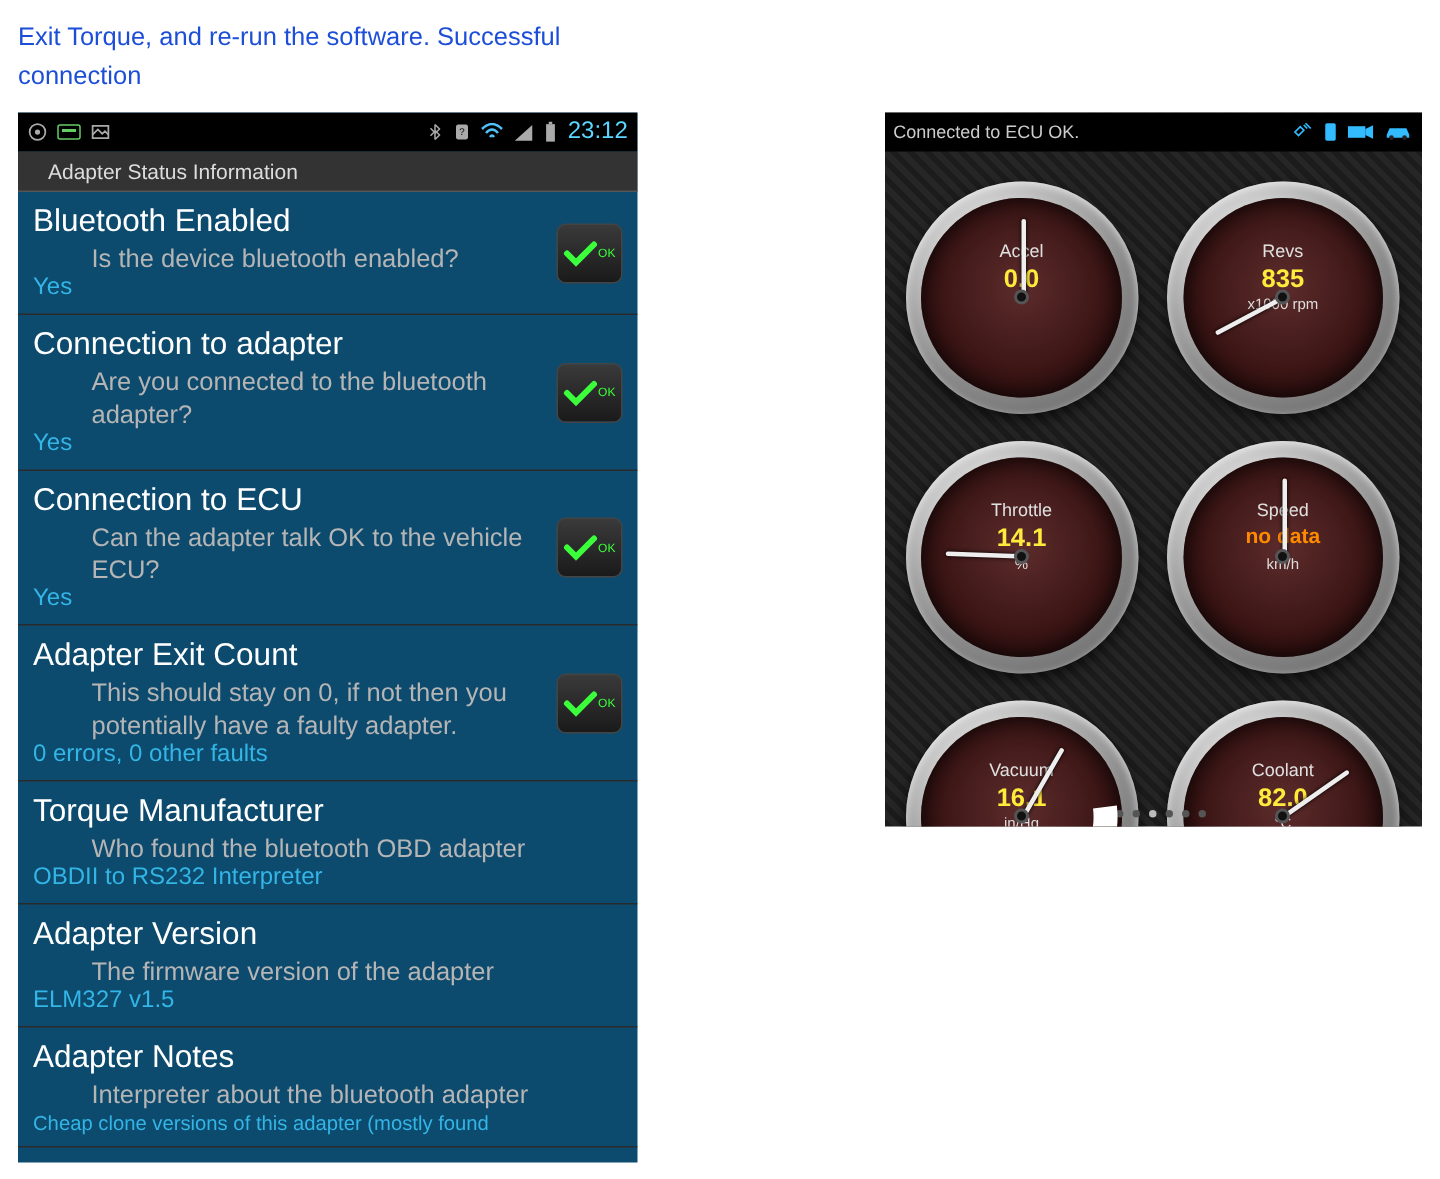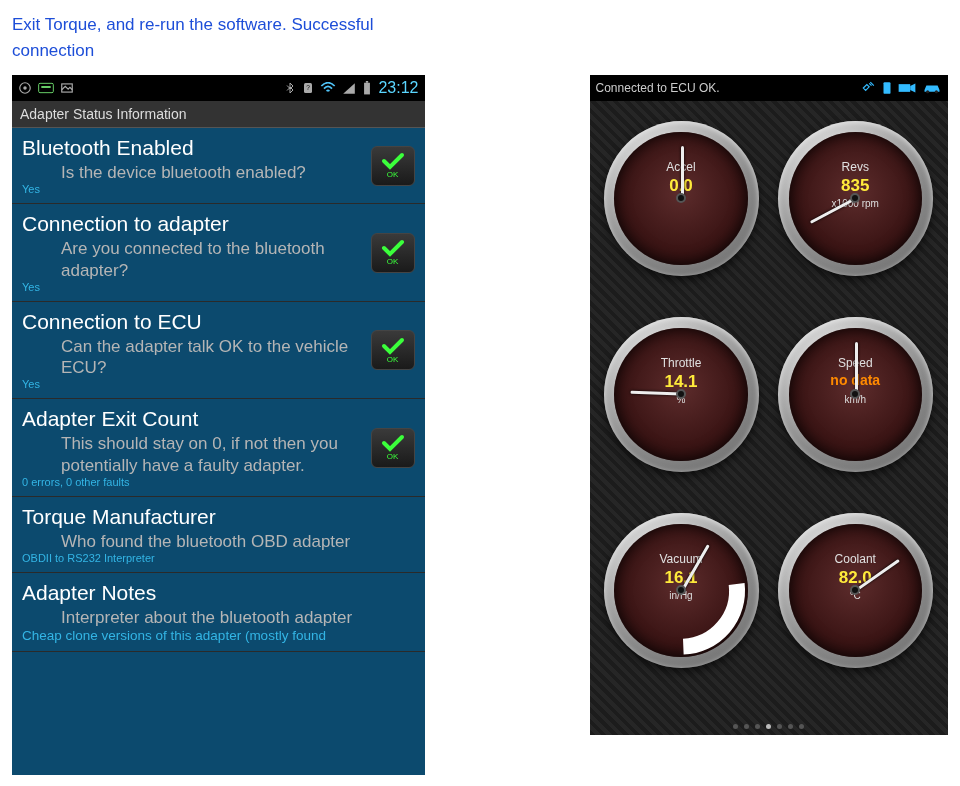--- a/index.html
+++ b/index.html
@@ -35,51 +35,51 @@
     display: flex;
     align-items: center;
     justify-content: space-between;
     padding: 0 6px;
     font-size: 13px;
   }
   .status-left,.status-right{display:flex;align-items:center;gap:6px;}
   .app-header {
     background: #333;
     border-bottom: 1px solid #555;
-    padding: 5px 8px;
+    padding: 5px 20px;
     font-size: 14px;
     color: #ddd;
   }
   .item {
     border-bottom: 1px solid #2a2a2a;
     padding: 8px 10px 8px 10px;
     display: flex;
     align-items: center;
     gap: 8px;
   }
   .item-text { flex: 1; }
   .item-title { font-size: 21px; color: #fff; margin-bottom: 2px; font-weight: 400;}
   .item-desc { font-size: 17px; color: #b5b5b5; line-height: 1.25; margin-left: 39px; }
-  .item-value { font-size: 11px; color: #33b5e5; }
+  .item-value { font-size: 16px; color: #33b5e5; }
   .ok-box {
     width: 44px; height: 40px;
     background: linear-gradient(#3a3a3a,#1a1a1a);
     border-radius: 6px;
     border:1px solid #444;
-    display:flex;flex-direction:column;align-items:center;justify-content:center;
+    display:flex;flex-direction:row;align-items:center;justify-content:center;
     color:#3bff3b;
   }
   .ok-box svg{width:24px;height:18px;}
   .ok-label{font-size:8px;color:#3bff3b;}
   .cut-text{color:#33b5e5;font-size:13.5px;}
 
   
   .phone-right {
     width: 365px;
-    height: 660px;
+    height: 476px;
     background: repeating-linear-gradient(45deg,#1c1c1c 0 4px,#262626 4px 8px);
     color:#fff;
     position:relative;
     overflow:hidden;
   }
   .topbar {
     height: 26px;
     background:#000;
     display:flex;align-items:center;justify-content:space-between;
     padding:0 6px;font-size:12px;color:#ccc;
@@ -255,20 +255,27 @@
         </div>
         <div class="item">
           <div class="item-text">
             <div class="item-title">Torque Manufacturer</div>
             <div class="item-desc">Who found the bluetooth OBD adapter</div>
             <div class="item-value">OBDII to RS232 Interpreter</div>
           </div>
         </div>
         <div class="item">
           <div class="item-text">
+            <div class="item-title">Adapter Version</div>
+            <div class="item-desc">The firmware version of the adapter</div>
+            <div class="item-value">ELM327 v1.5</div>
+          </div>
+        </div>
+        <div class="item">
+          <div class="item-text">
             <div class="item-title">Adapter Notes</div>
             <div class="item-desc">Interpreter about the bluetooth adapter</div>
             <div class="cut-text">Cheap clone versions of this adapter (mostly found</div>
           </div>
         </div>
       </div>
   </div>
 
   <div class="phone-right">
     <div class="topbar">

